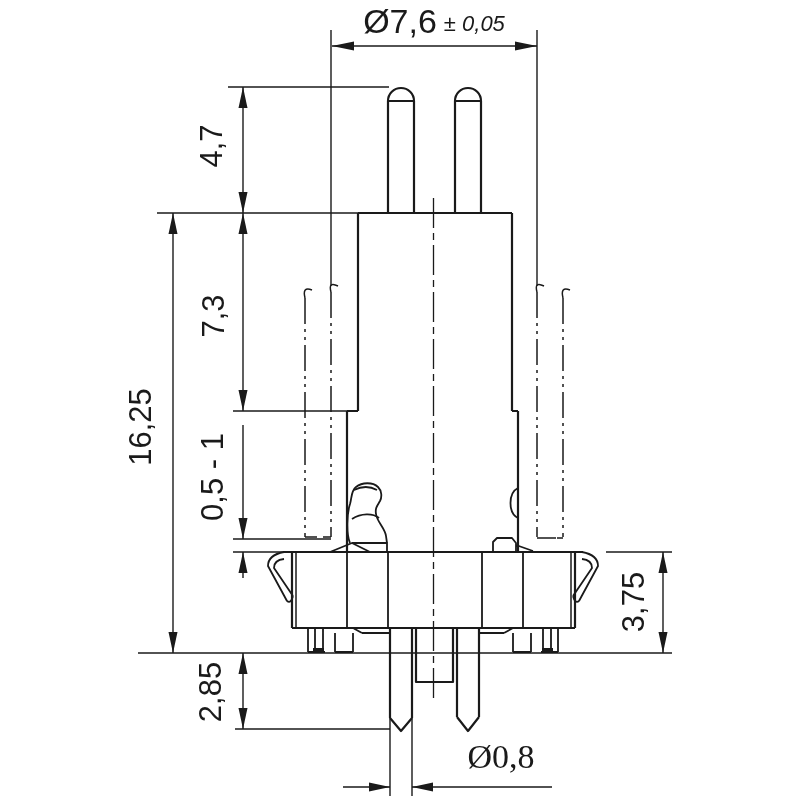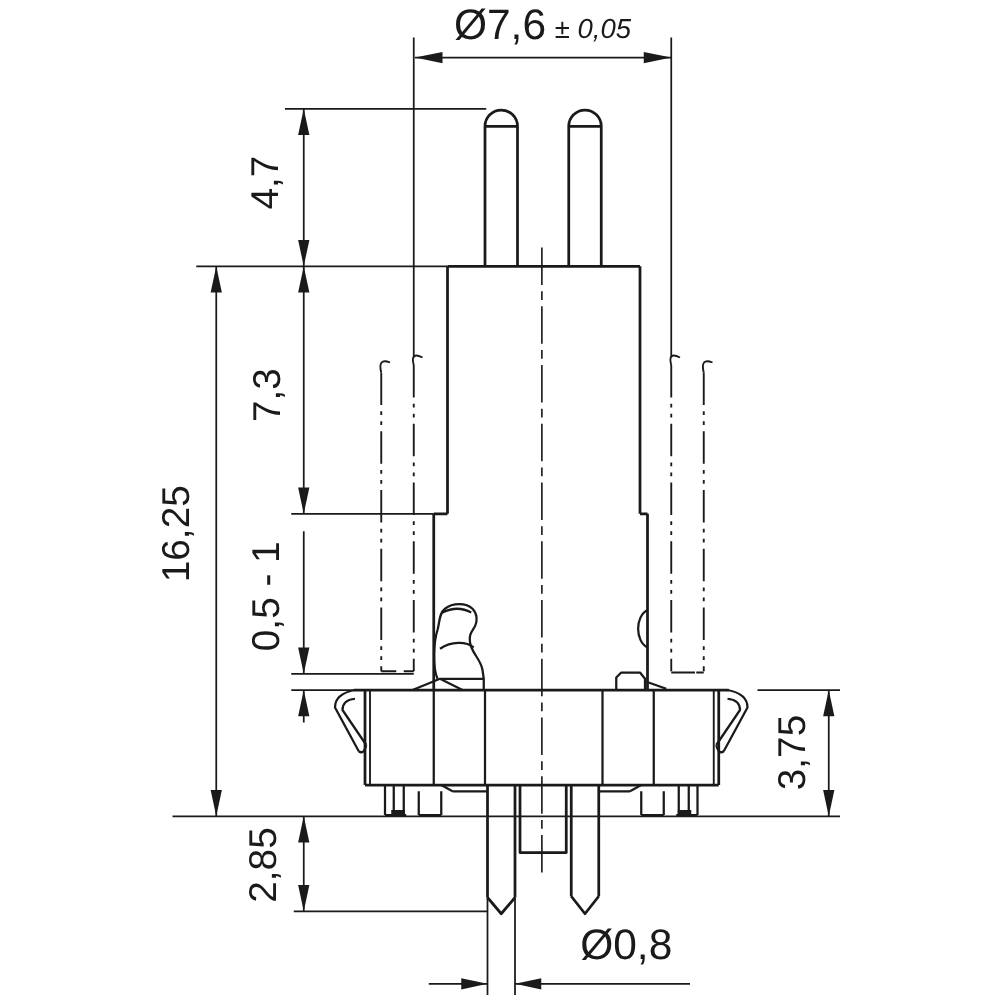--- a/index.html
+++ b/index.html
@@ -11,21 +11,21 @@
   .vlabel{transform:translate(-50%,-50%) rotate(-90deg);font-size:31px;}
   #lbl-top{left:434px;top:21px;display:flex;align-items:center;gap:7px;justify-content:space-between;}
   #lbl-top .big{font-size:34px;}
   #lbl-top .tol{font-size:22px;padding-top:4px;font-style:italic;}
   #lbl-pin-length{left:212px;top:146px;}
   #lbl-body-height{left:214px;top:316px;}
   #lbl-overall{left:141px;top:427px;}
   #lbl-clearance{left:213px;top:477px;}
   #lbl-protrusion{left:211px;top:692px;}
   #lbl-flange{left:634px;top:602px;}
-  #lbl-lead-dia{left:501px;top:757px;font-size:34px;}
+  #lbl-lead-dia{left:501px;top:757px;font-size:34px;font-family:Liberation Serif, serif;}
 </style>
 </head>
 <body>
 
 <div id="canvas">
 
   <svg id="drawing-svg" width="800" height="800" viewBox="0 0 800 800" fill="none">
 
     <g stroke="#1a1a1a" stroke-width="1.3" stroke-dasharray="30 5 7 5">
       <path d="M433.5,198 V700"></path>

